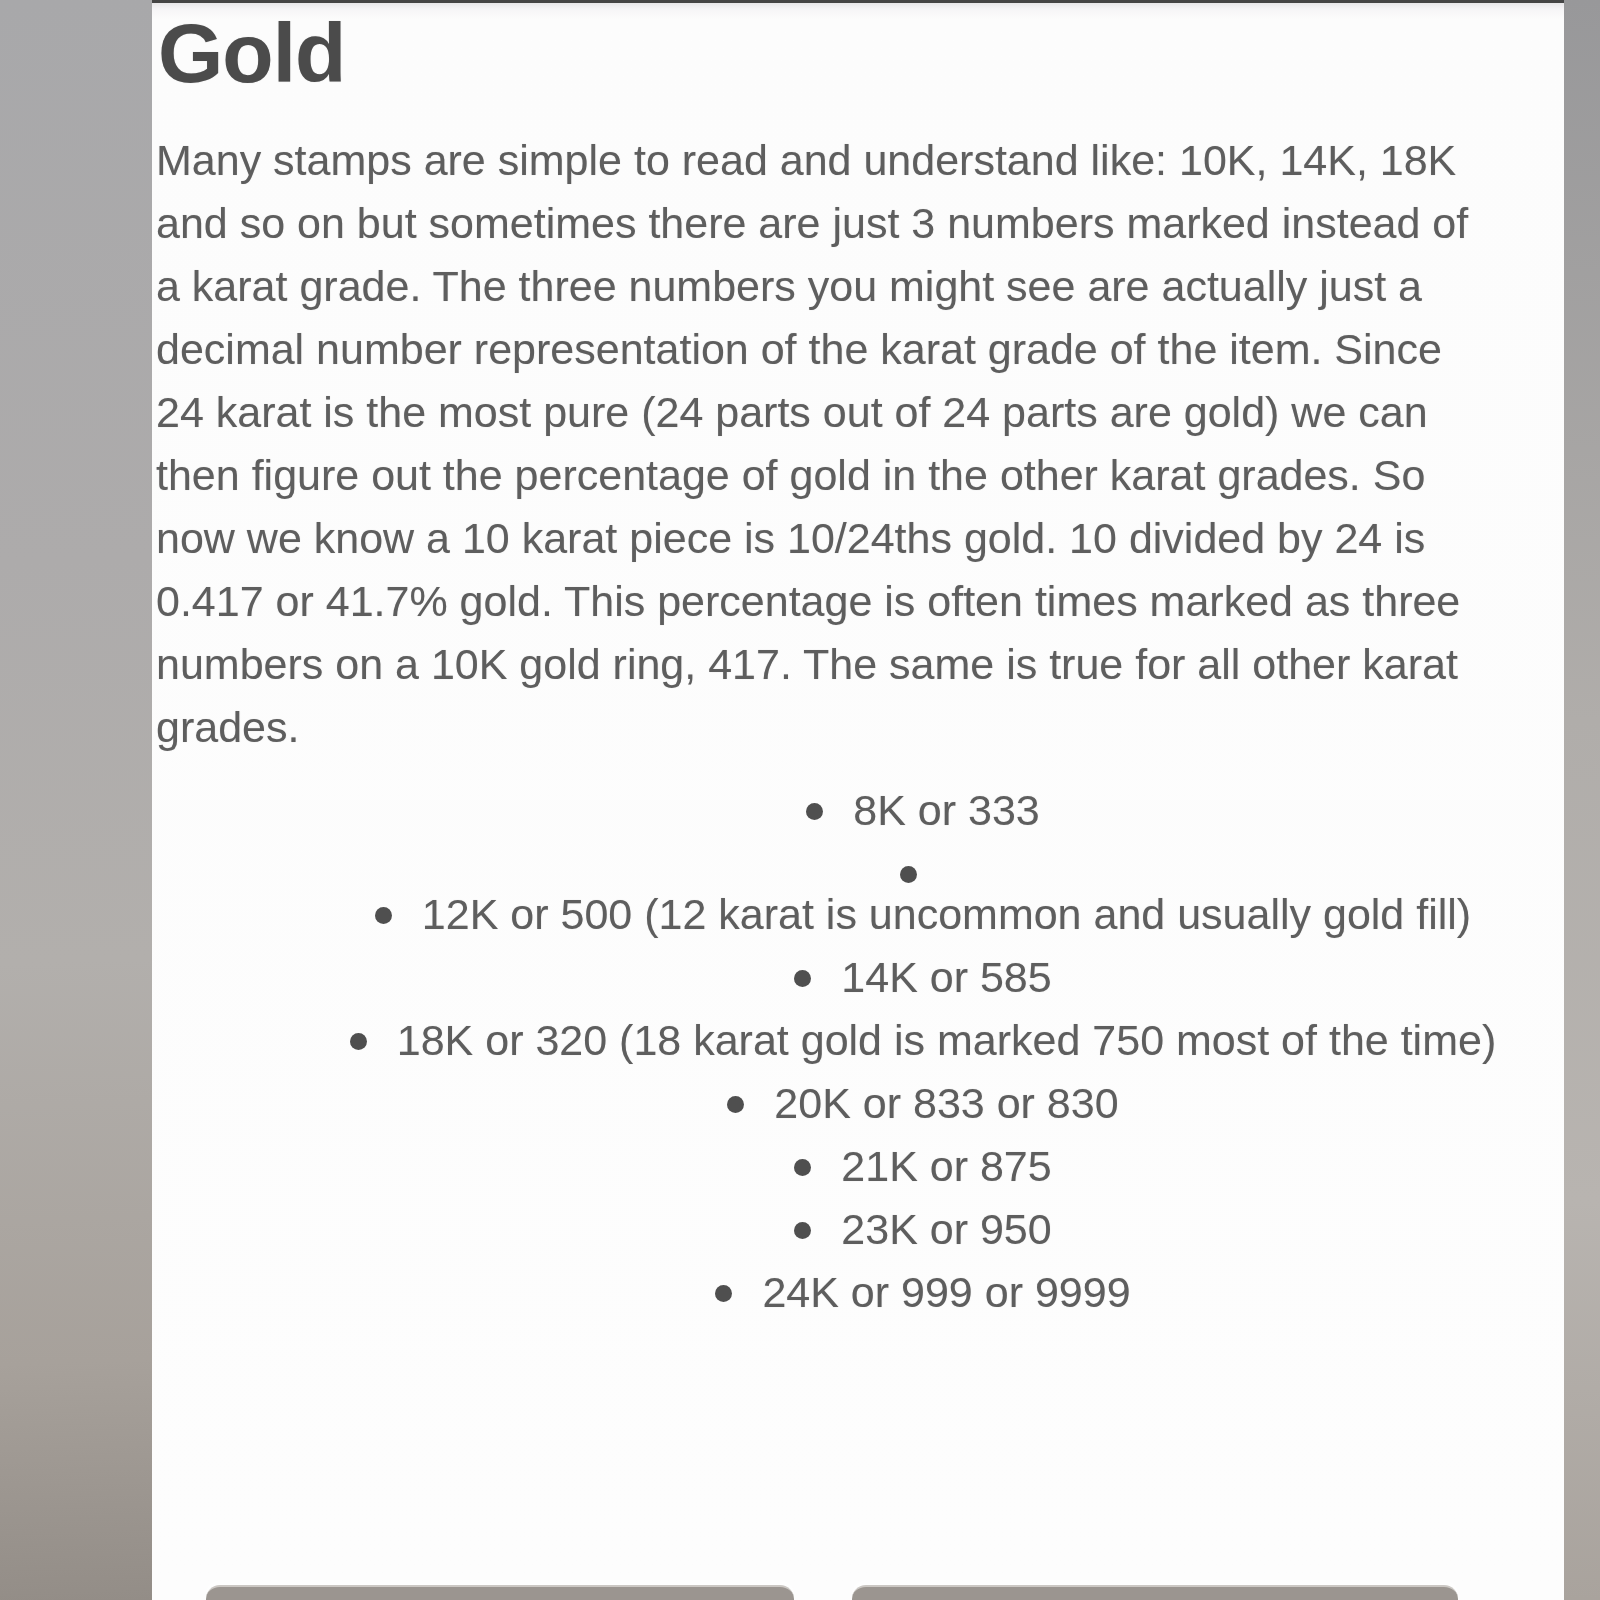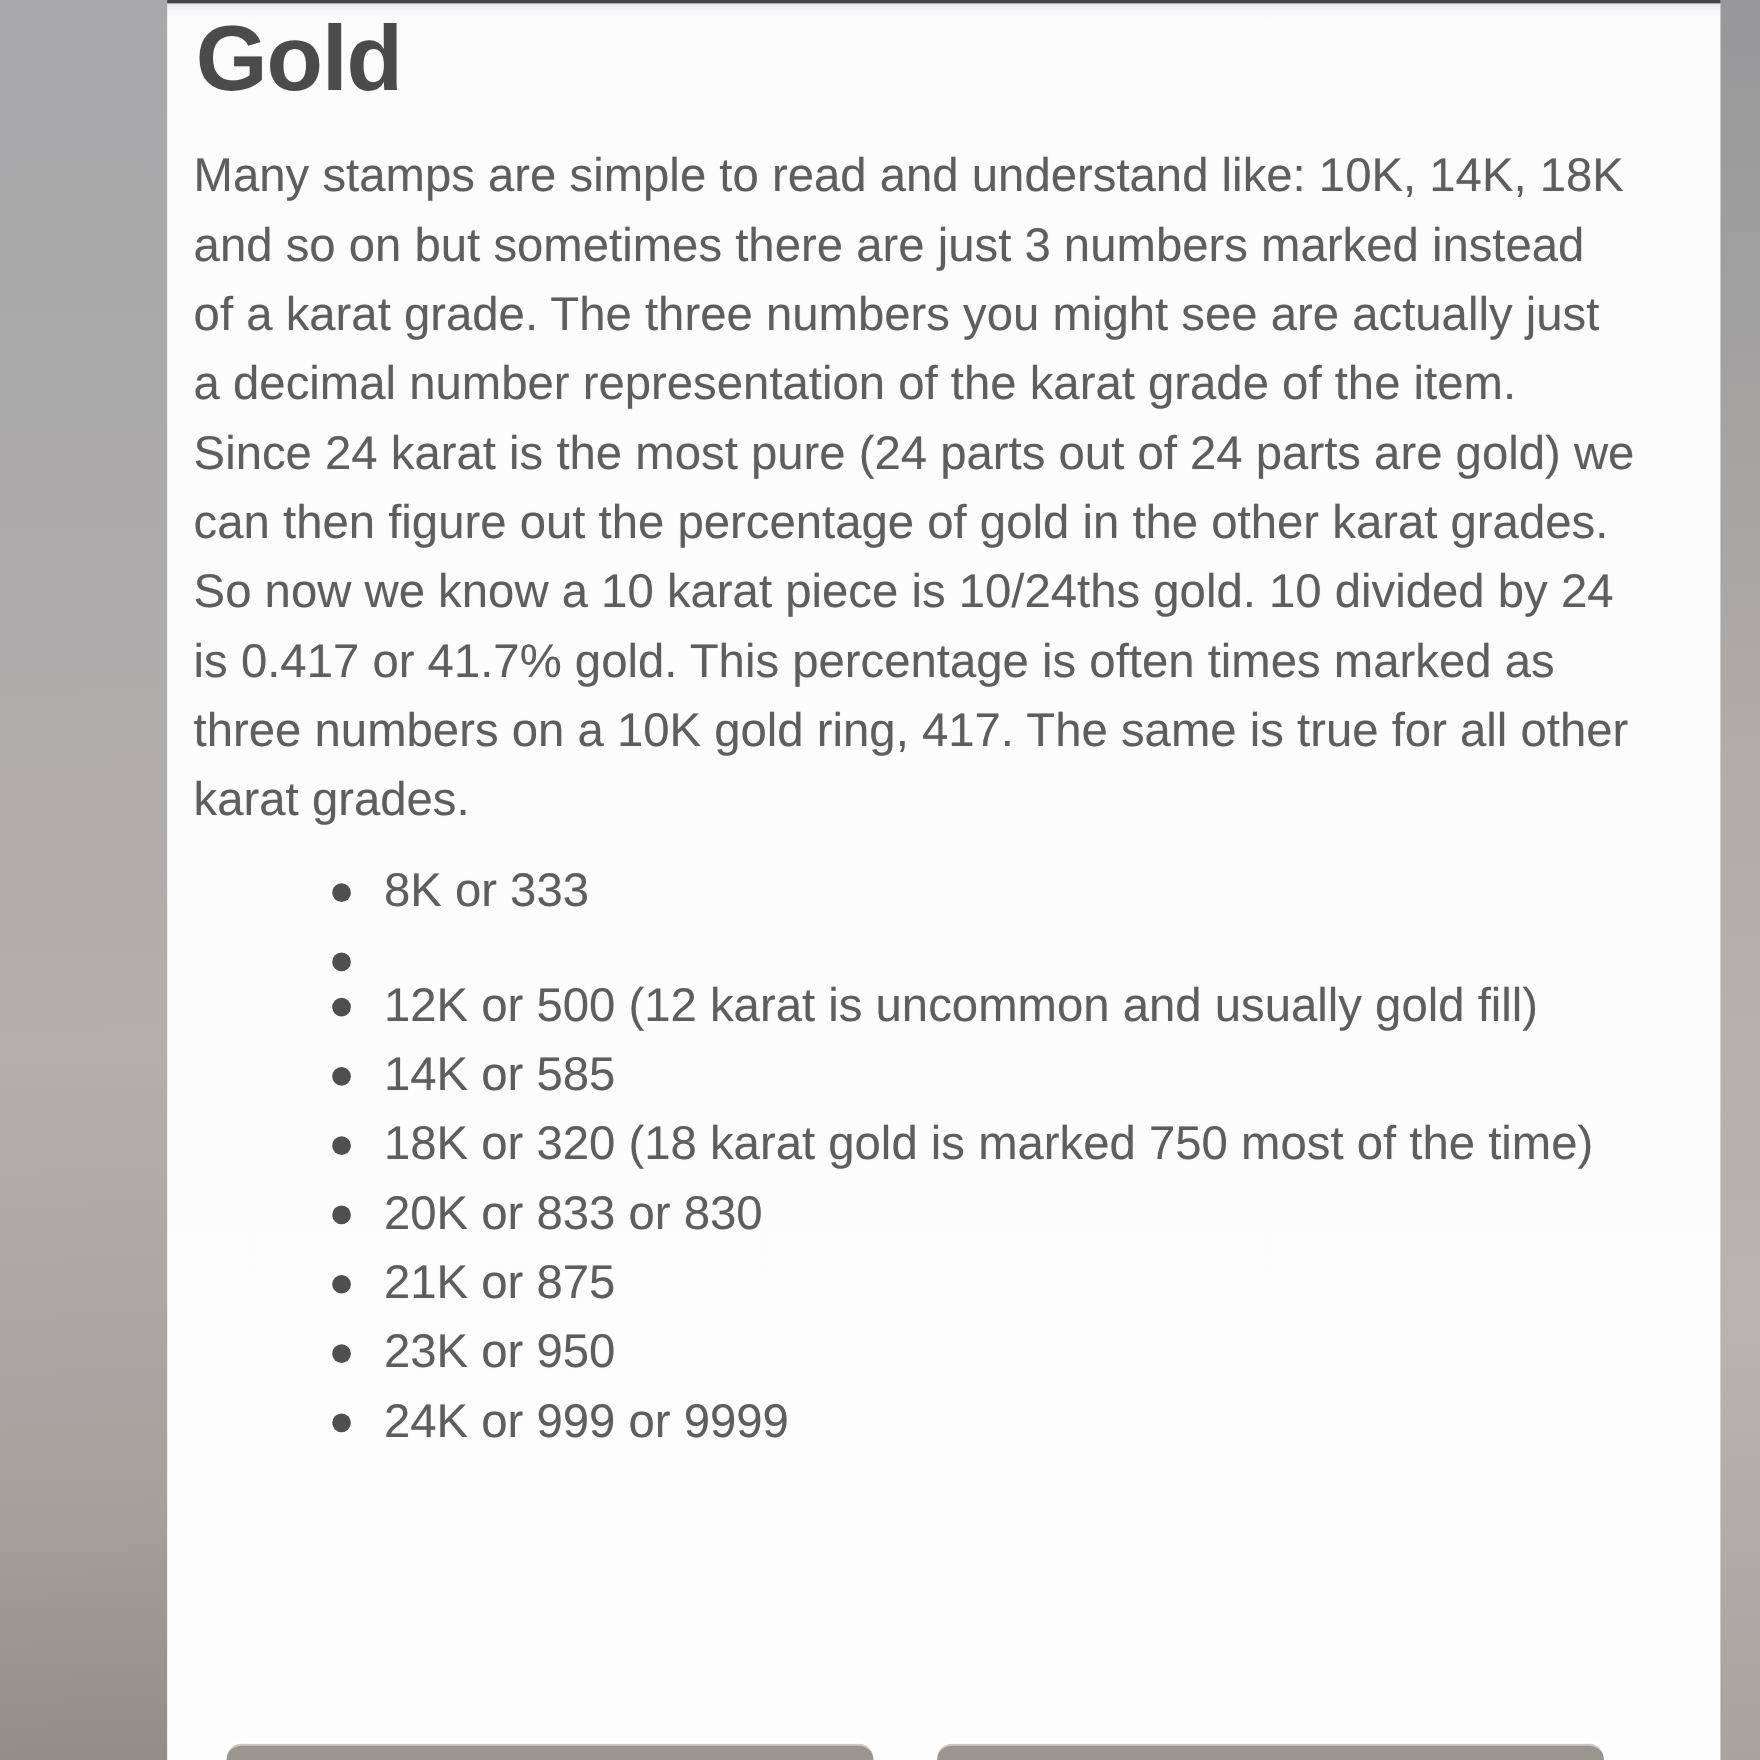--- a/index.html
+++ b/index.html
@@ -25,21 +25,20 @@
   }
   .content {
     position: absolute;
     left: 152px; top: 0;
     width: 1412px; height: 1600px;
     background: linear-gradient(180deg, #e8e7e9 0px, #f6f5f7 6px, #fcfcfc 16px, #fdfdfd 100%);
     border-top: 3px solid #454545;
     box-sizing: border-box;
     color: #5e5e5e;
     text-shadow: 0 0 1px rgba(94,94,94,0.30);
-    padding-left: 20px;
   }
   h1.title {
     margin: 4px 0 0 6px;
     font-size: 84px;
     line-height: 92px;
     font-weight: bold;
     color: #4b4b4b;
     letter-spacing: -1px;
   }
   p.intro {
@@ -53,20 +52,21 @@
     list-style: none;
     margin: 20px 0 0 0;
     padding: 0 0 0 130px;
   }
   ul.karat-list li {
     display: flex;
     align-items: flex-start;
     font-size: 43px;
     line-height: 63px;
     color: #5e5e5e;
+    justify-content: center;
   }
   ul.karat-list .dot {
     flex: 0 0 auto;
     width: 17px; height: 17px;
     border-radius: 50%;
     background: #4f4f4f;
     margin: 24px 30px 0 0;
   }
   ul.karat-list .li-text {
     max-width: 1120px;

